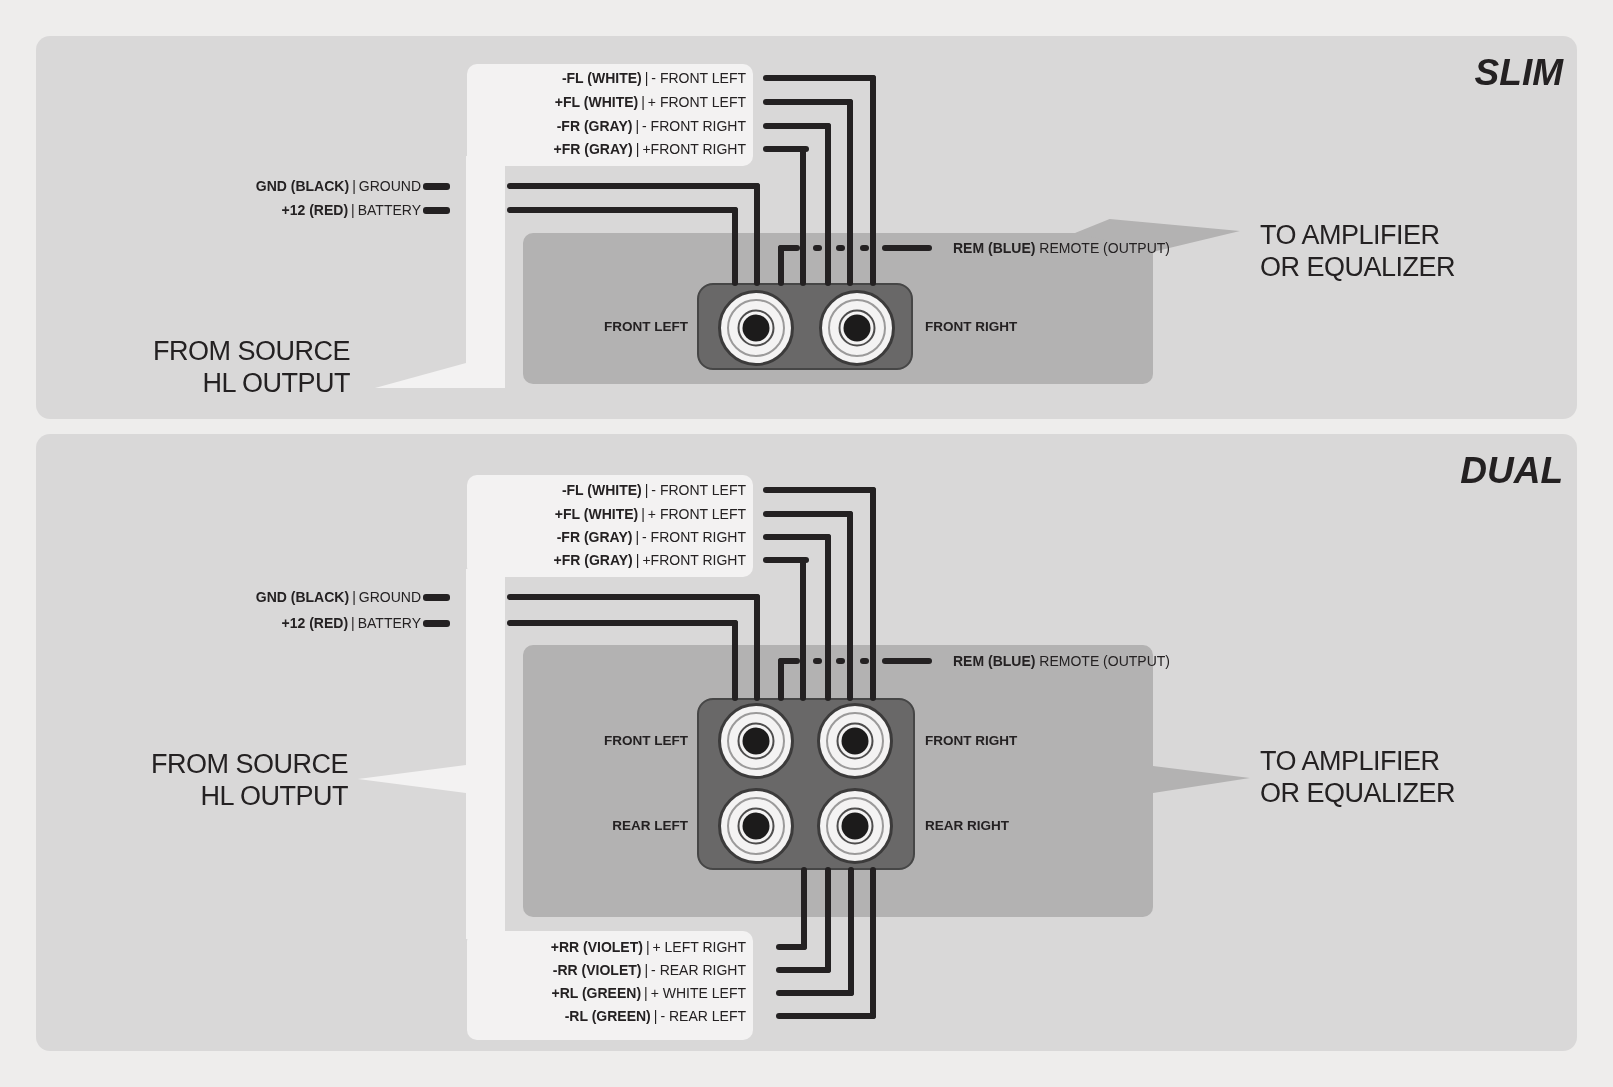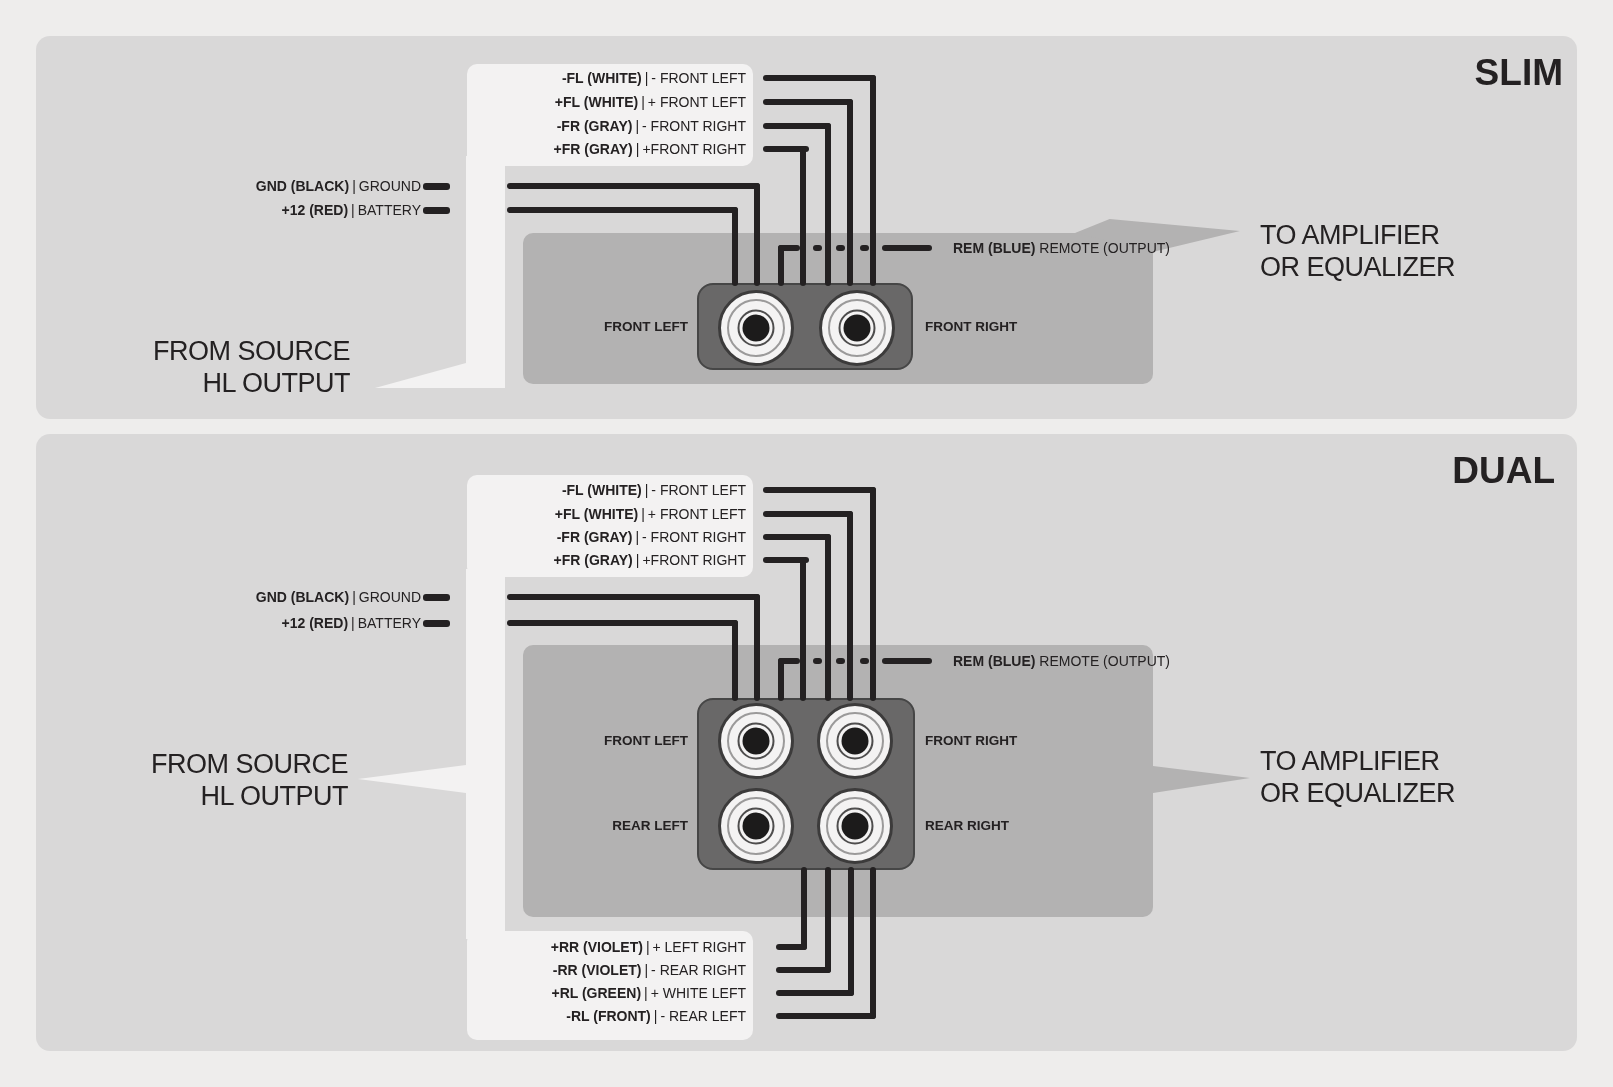--- a/index.html
+++ b/index.html
@@ -14,21 +14,21 @@
   .rounded{border-radius:10px;}
   .ampbox{position:absolute;background:var(--amp-bg,#b3b2b2);border-radius:10px;}
   .ampwedge{position:absolute;background:var(--amp-bg,#b3b2b2);}
   .calloutwedge{position:absolute;background:var(--callout-bg,#f3f2f2);}
   .wire{position:absolute;background:var(--wire,#242122);border-radius:3px;}
   .wire-label{position:absolute;font-size:14px;line-height:16px;white-space:nowrap;color:var(--text,#242122);padding-left:6px;}
   .row-r{text-align:right;}
   .code{font-weight:bold;}
   .sep{padding:0 3px;}
   .big-caption{position:absolute;font-size:27px;font-weight:normal;line-height:32px;letter-spacing:-0.5px;color:var(--text,#242122);}
-  .panel-title{position:absolute;font-size:37px;font-weight:bold;color:var(--text,#242122);}
+  .panel-title{position:absolute;font-size:37px;font-weight:bold;font-style:italic;color:var(--text,#242122);}
   .connector{position:absolute;background:var(--connector-bg,#696868);border:2px solid var(--connector-border,#464646);border-radius:16px;box-sizing:border-box;}
   .jack{position:absolute;width:70px;height:70px;border-radius:50%;background:var(--jack-face,#f4f3f3);border:3px solid #3c3b3b;}
   .jack-ring{position:absolute;left:6px;top:6px;right:6px;bottom:6px;border-radius:50%;border:2px solid var(--jack-ring,#9b9a9a);}
   .jack-core{position:absolute;left:50%;top:50%;transform:translate(-50%,-50%);width:33px;height:33px;border-radius:50%;border:2px solid #4e4d4d;background:var(--jack-face,#f4f3f3);display:flex;align-items:center;justify-content:center;}
   .jack-pin{width:27px;height:27px;border-radius:50%;background:var(--jack-pin,#1c1b1b);}
   .jack-label{position:absolute;font-size:13.5px;font-weight:bold;line-height:16px;white-space:nowrap;color:var(--text,#242122);}
 </style>
 </head>
 <body>
 
@@ -94,21 +94,21 @@
     <div>FROM SOURCE</div>
     <div>HL OUTPUT</div>
   </div>
   <div class="big-caption" style="left:1224px;top:183px;">
     <div>TO AMPLIFIER</div>
     <div>OR EQUALIZER</div>
   </div>
 </div>
 
 <div class="panel" style="top:434px;height:617px;">
-  <div class="panel-title" style="right:22px;top:16px;">DUAL</div>
+  <div class="panel-title" style="right:14px;top:16px;">DUAL</div>
 
   <div class="callout rounded" style="left:431px;top:41px;width:286px;height:102px;"></div>
   <div class="callout" style="left:430px;top:135px;width:39px;height:370px;"></div>
   <div class="calloutwedge" style="left:322px;top:331px;width:108px;height:28px;clip-path:polygon(100% 0,100% 100%,0 50%);"></div>
   <div class="callout rounded" style="left:431px;top:497px;width:286px;height:109px;"></div>
 
   <div class="ampbox" style="left:487px;top:211px;width:630px;height:272px;"></div>
   <div class="ampwedge" style="left:1117px;top:332px;width:97px;height:27px;clip-path:polygon(0 0,100% 44%,0 100%);"></div>
 
   <div class="connector" style="left:661px;top:264px;width:218px;height:172px;"></div>
@@ -173,21 +173,21 @@
   <div class="wire-label row-r" style="left:431px;top:72px;width:273px;"><span class="code">+FL (WHITE)</span><span class="sep">|</span><span>+ FRONT LEFT</span></div>
   <div class="wire-label row-r" style="left:431px;top:95px;width:273px;"><span class="code">-FR (GRAY)</span><span class="sep">|</span><span>- FRONT RIGHT</span></div>
   <div class="wire-label row-r" style="left:431px;top:118px;width:273px;"><span class="code">+FR (GRAY)</span><span class="sep">|</span><span>+FRONT RIGHT</span></div>
   <div class="wire-label row-r" style="left:100px;top:155px;width:279px;"><span class="code">GND (BLACK)</span><span class="sep">|</span><span>GROUND</span></div>
   <div class="wire-label row-r" style="left:100px;top:181px;width:279px;"><span class="code">+12 (RED)</span><span class="sep">|</span><span>BATTERY</span></div>
   <div class="wire-label" style="left:911px;top:219px;"><span class="code">REM (BLUE)</span> <span>REMOTE (OUTPUT)</span></div>
 
   <div class="wire-label row-r" style="left:431px;top:505px;width:273px;"><span class="code">+RR (VIOLET)</span><span class="sep">|</span><span>+ LEFT RIGHT</span></div>
   <div class="wire-label row-r" style="left:431px;top:528px;width:273px;"><span class="code">-RR (VIOLET)</span><span class="sep">|</span><span>- REAR RIGHT</span></div>
   <div class="wire-label row-r" style="left:431px;top:551px;width:273px;"><span class="code">+RL (GREEN)</span><span class="sep">|</span><span>+ WHITE LEFT</span></div>
-  <div class="wire-label row-r" style="left:431px;top:574px;width:273px;"><span class="code">-RL (FRONT)</span><span class="sep">|</span><span>- REAR LEFT</span></div>
+  <div class="wire-label row-r" style="left:431px;top:574px;width:273px;"><span class="code">-RL (GREEN)</span><span class="sep">|</span><span>- REAR LEFT</span></div>
 
   <div class="jack-label" style="left:452px;top:299px;width:200px;text-align:right;">FRONT LEFT</div>
   <div class="jack-label" style="left:889px;top:299px;">FRONT RIGHT</div>
   <div class="jack-label" style="left:452px;top:384px;width:200px;text-align:right;">REAR LEFT</div>
   <div class="jack-label" style="left:889px;top:384px;">REAR RIGHT</div>
 
   <div class="big-caption" style="left:112px;top:314px;width:200px;text-align:right;">
     <div>FROM SOURCE</div>
     <div>HL OUTPUT</div>
   </div>

